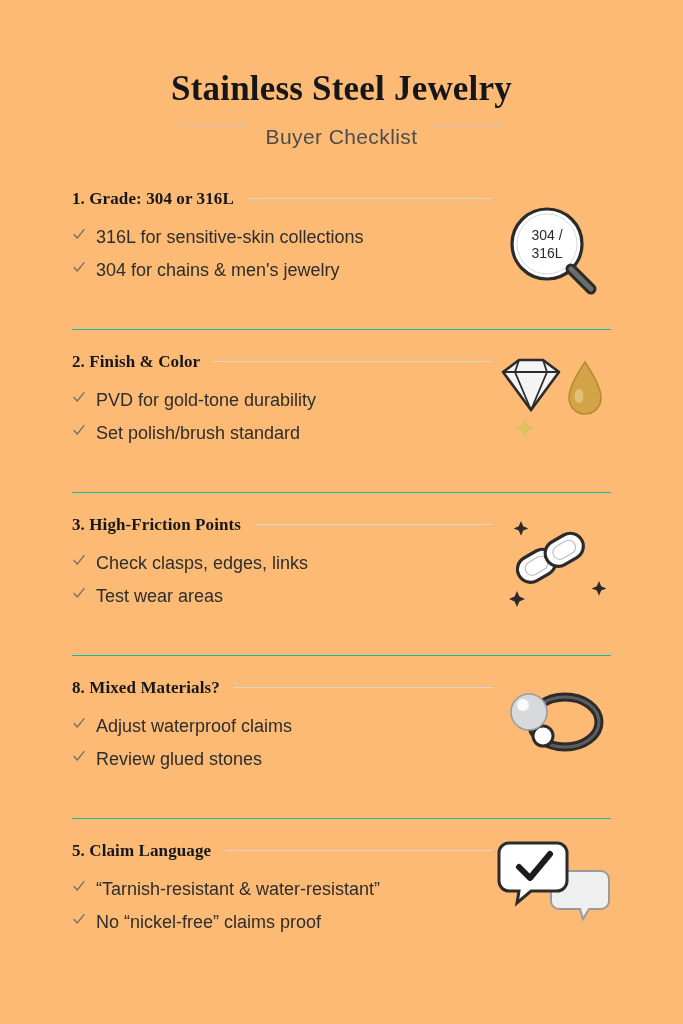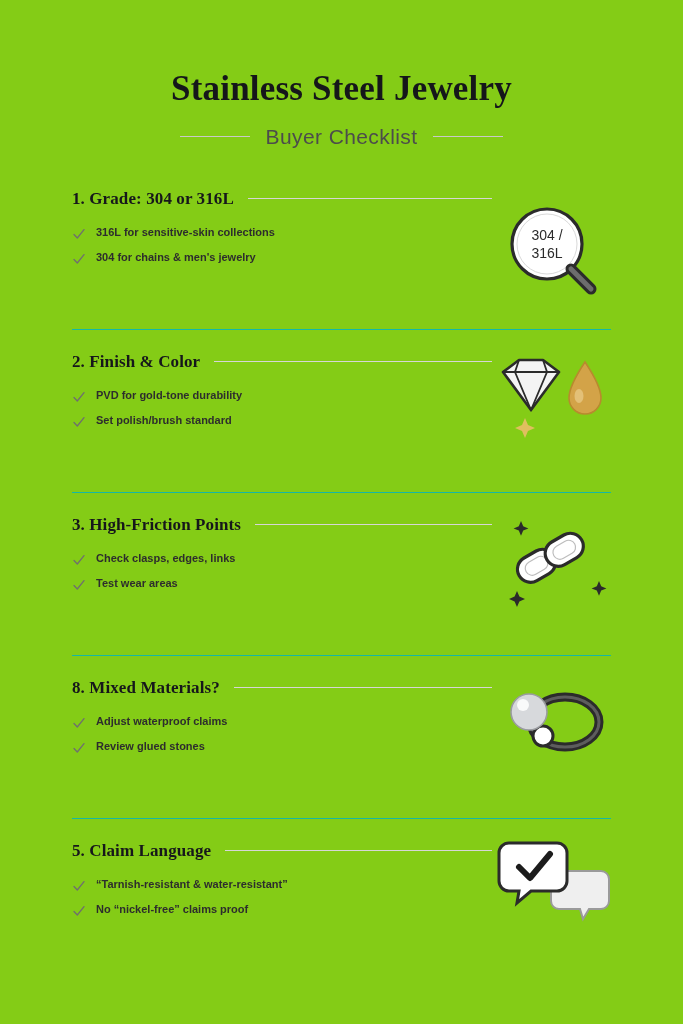--- a/index.html
+++ b/index.html
@@ -11,42 +11,42 @@
     height: 1024px;
     background: #ffffff;
     font-family: "Liberation Sans", sans-serif;
     color: #1d1d1d;
     overflow: hidden;
   }
   .page {
     position: relative;
     width: 683px;
     height: 1024px;
-    background: #84cc16;
+    background: #fdba74;
     box-sizing: border-box;
     padding: 70px 72px 40px 72px;
   }
 
   
   .header {
     text-align: center;
     margin-bottom: 40px;
   }
   .title {
     font-family: "Liberation Serif", serif;
     font-size: 35px;
     font-weight: 700;
     letter-spacing: 0.2px;
     color: #15161a;
     line-height: 1.1;
     margin: 0 0 16px 0;
   }
   .subtitle-row {
     display: flex;
-    align-items: center;
+    align-items: flex-start;
     justify-content: center;
     gap: 16px;
   }
   .rule {
     height: 1px;
     background: #c9c9c9;
     flex: 0 0 70px;
   }
   .subtitle {
     font-size: 21px;
@@ -97,24 +97,23 @@
   }
   .check {
     flex: 0 0 auto;
     width: 14px;
     height: 14px;
     margin-top: 2px;
     color: #6f6f6f;
   }
   .check svg { display: block; }
   .item-text {
-    font-size: 11px;
+    font-size: 18px;
     color: #2d2d2d;
     line-height: 1.35;
-    font-weight: bold;
   }
 
   
   .illo {
     position: absolute;
     right: -8px;
     top: 10px;
     width: 130px;
     height: 110px;
   }

